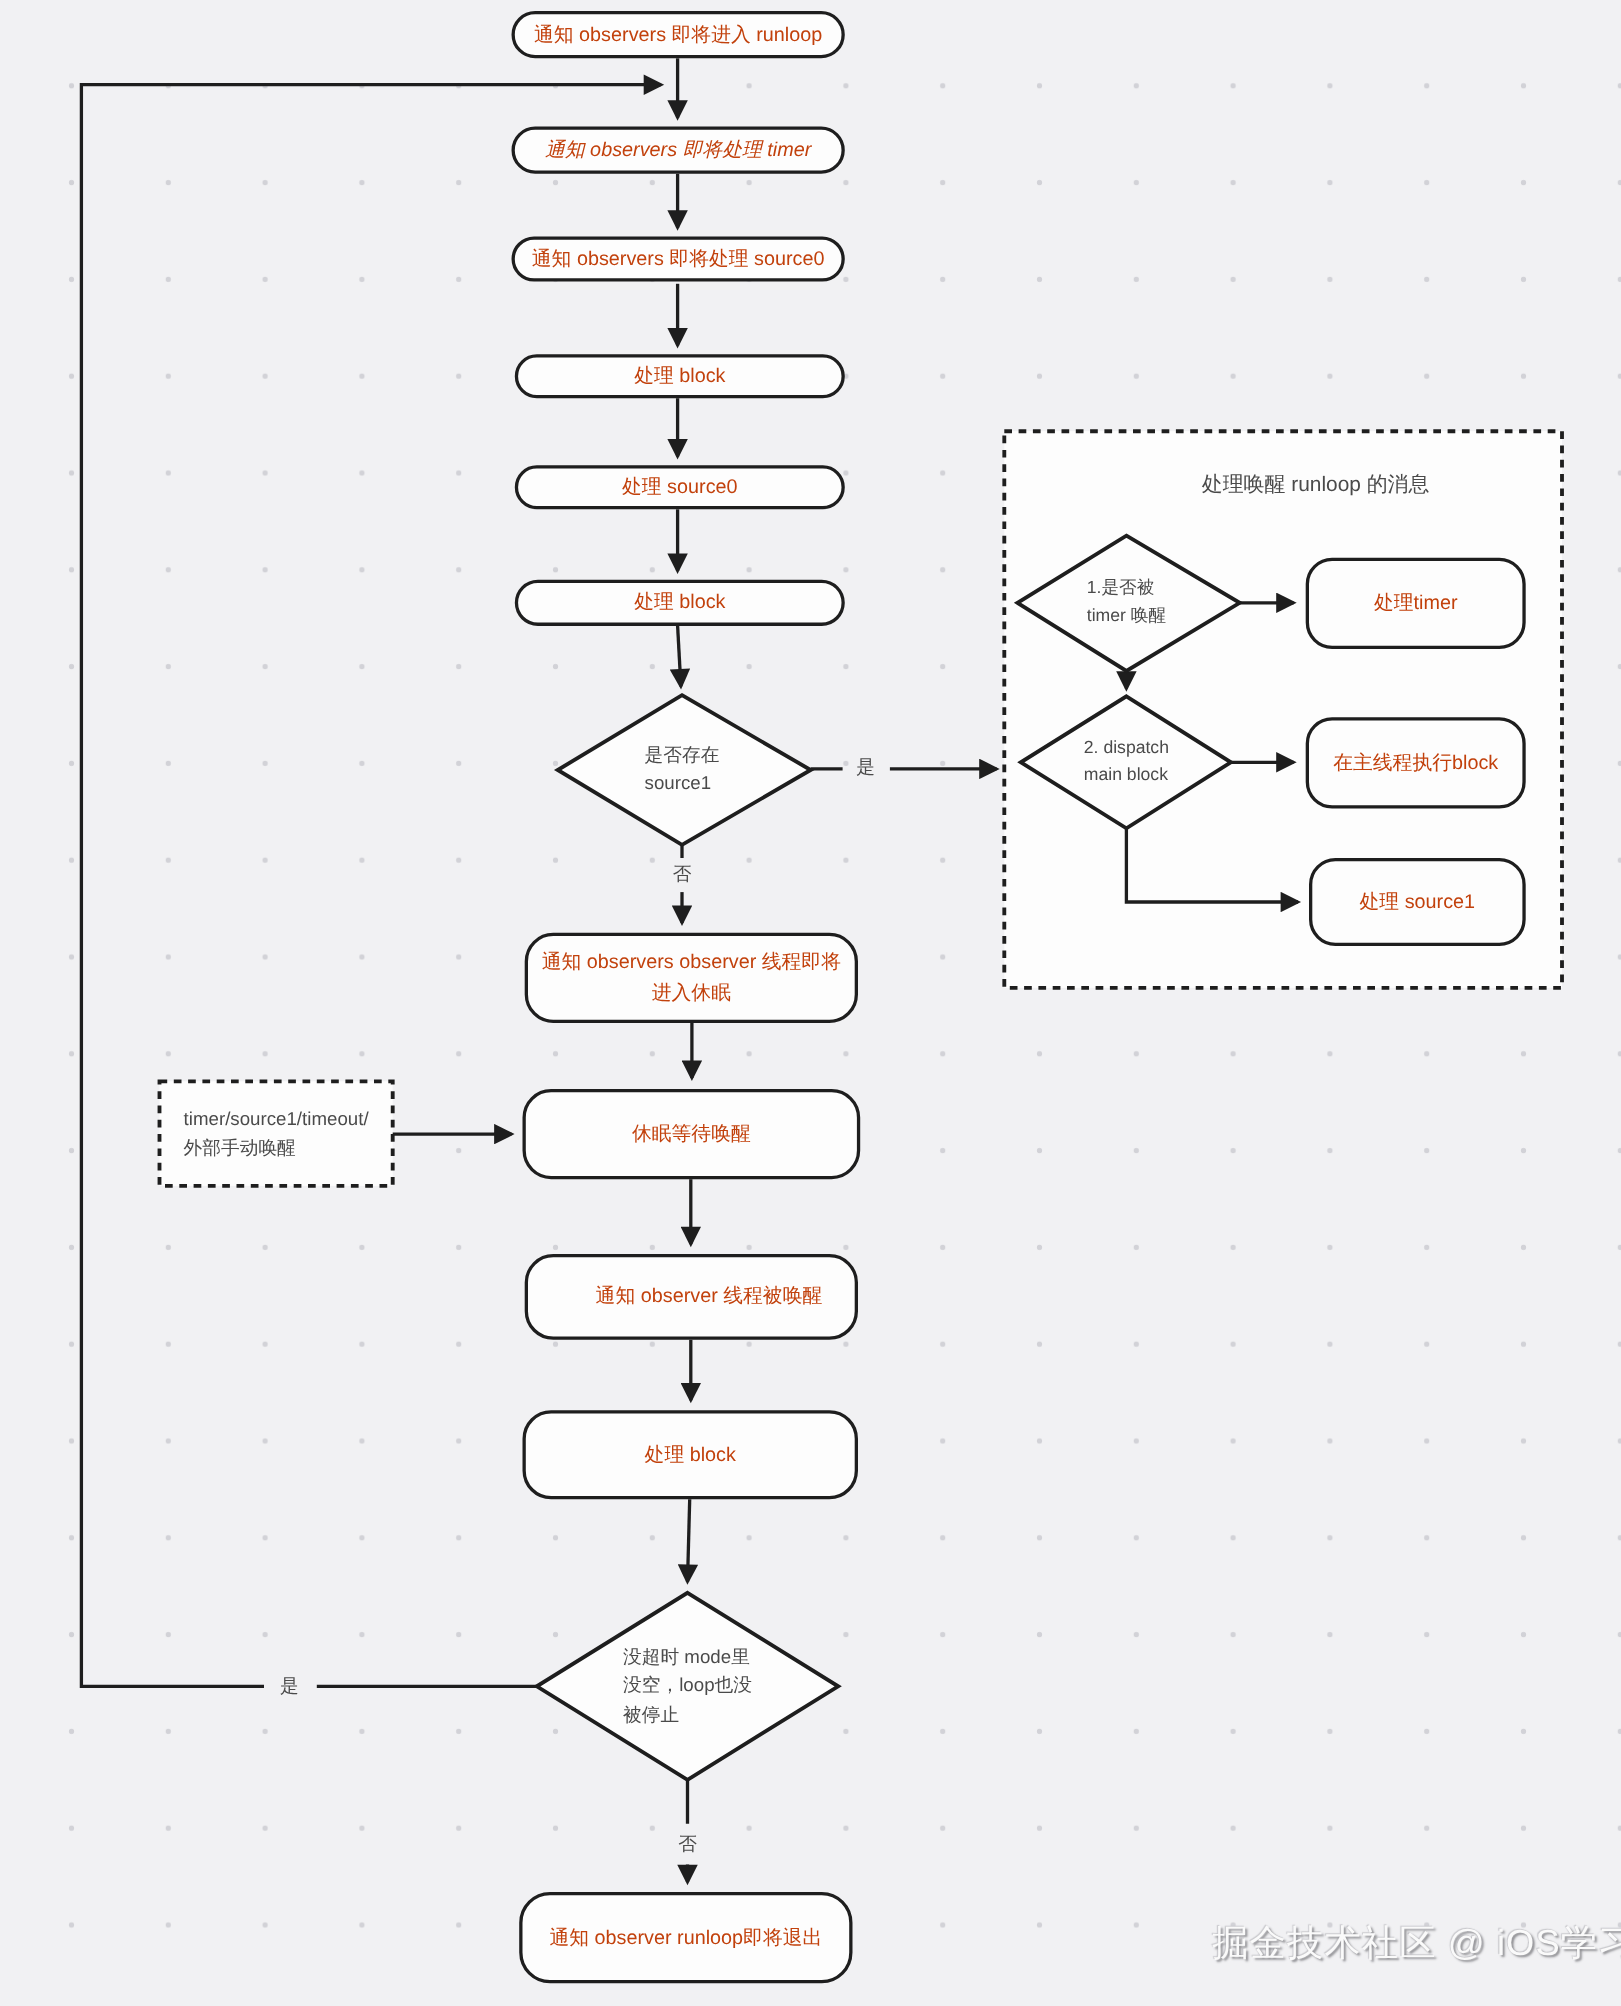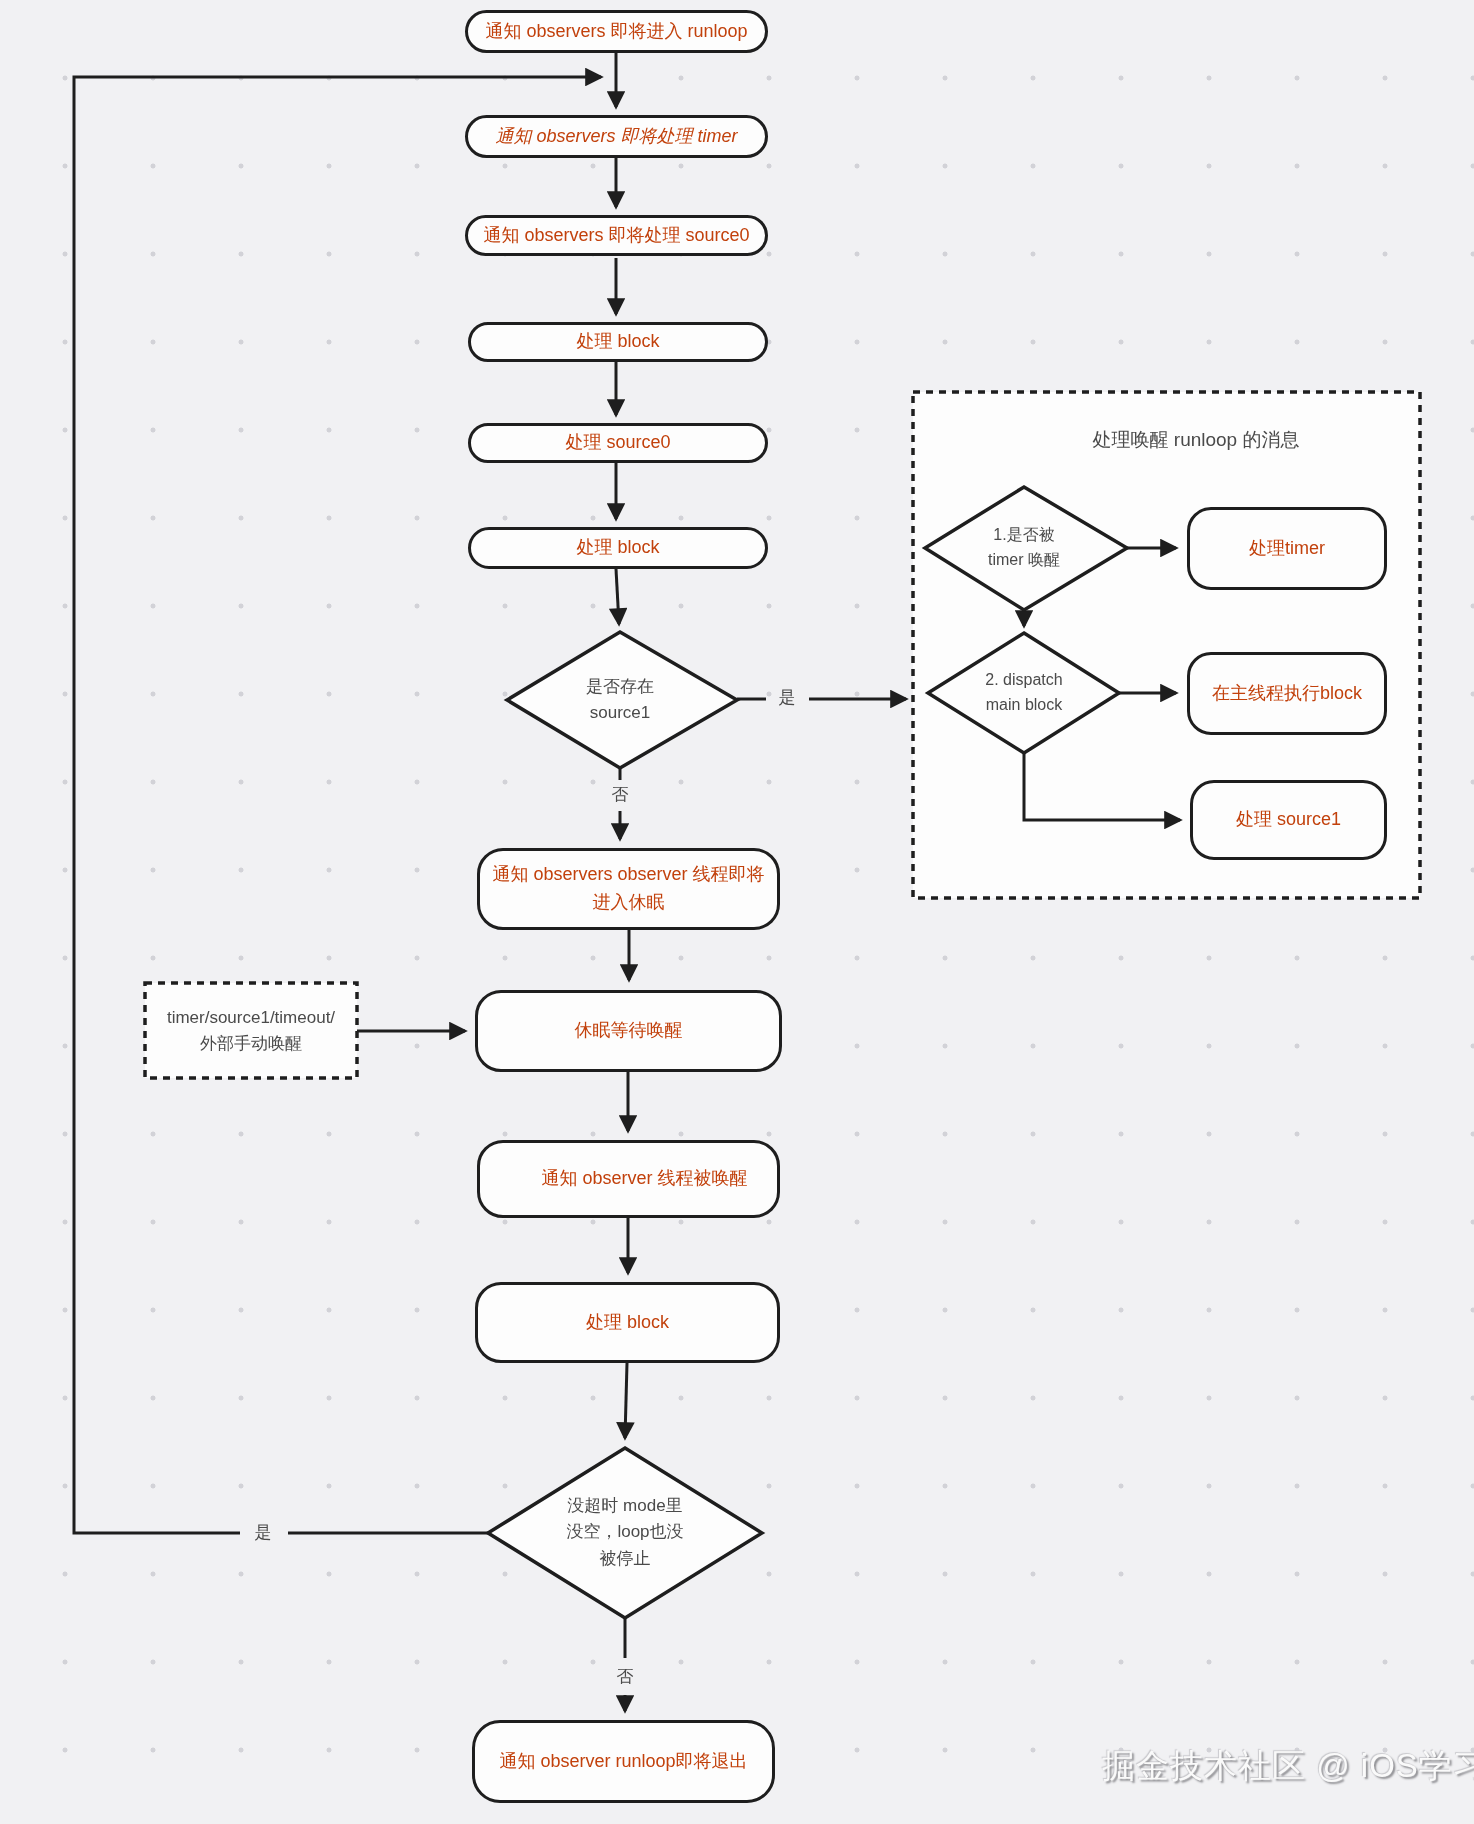--- a/index.html
+++ b/index.html
@@ -38,21 +38,20 @@
     font-size: 18px;
     line-height: 1.55;
     color: #c2410c;
   }
   .pill { border-radius: 22px; }
   .rounded { border-radius: 26px; }
   .rounded-sm { border-radius: 24px; }
   .float-label {
     position: absolute;
     transform: translate(-50%, -50%);
-    text-align: center;
     font-size: 17px;
     line-height: 1.55;
     color: #4a4a4a;
     white-space: nowrap;
   }
   .small-text { font-size: 16px; }
   .panel-title {
     position: absolute;
     transform: translate(-50%, -50%);
     font-size: 19px;

